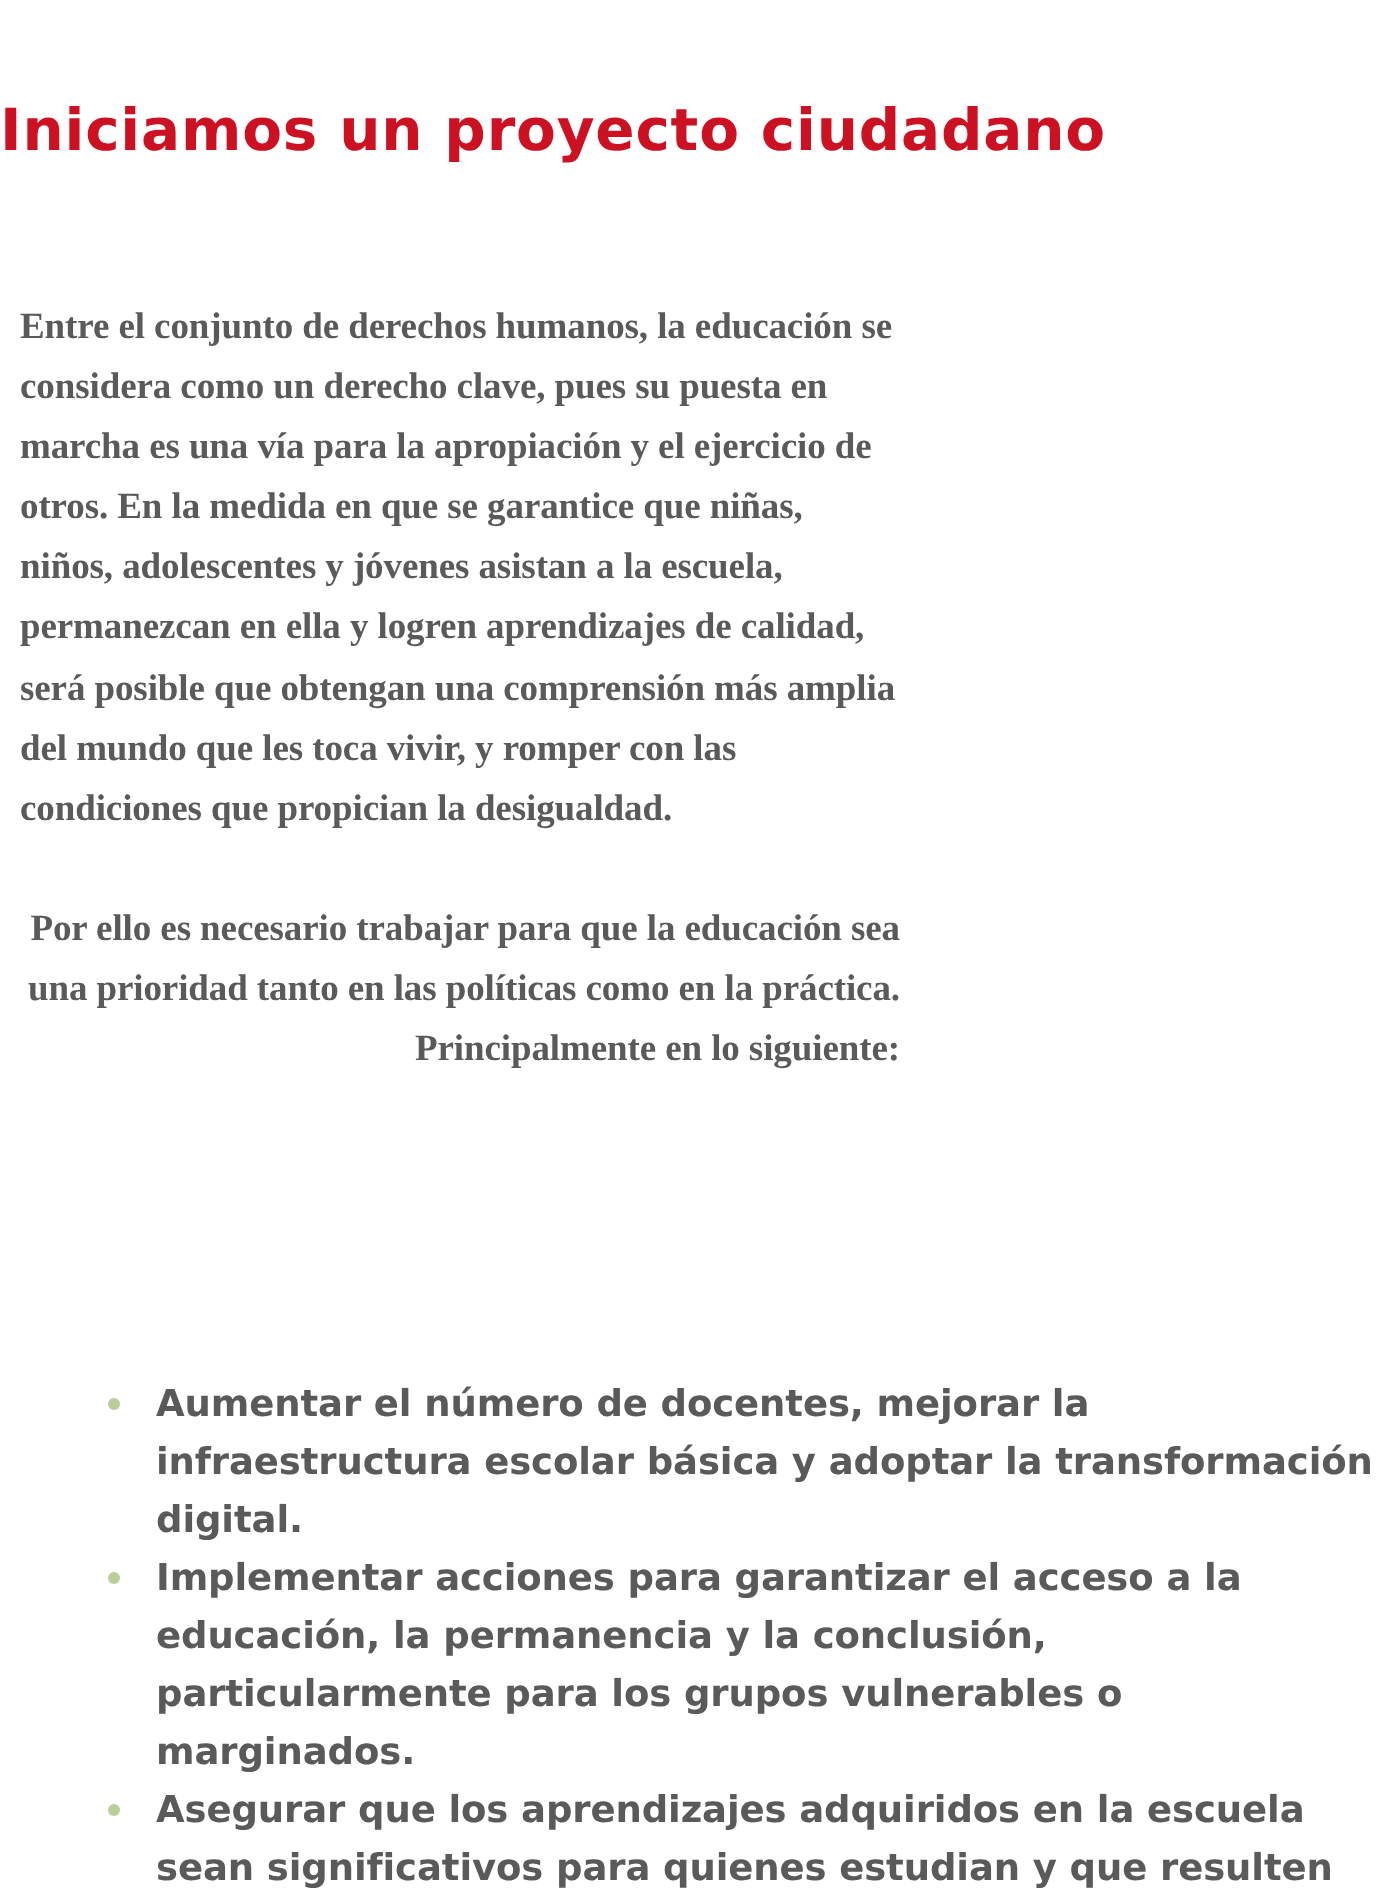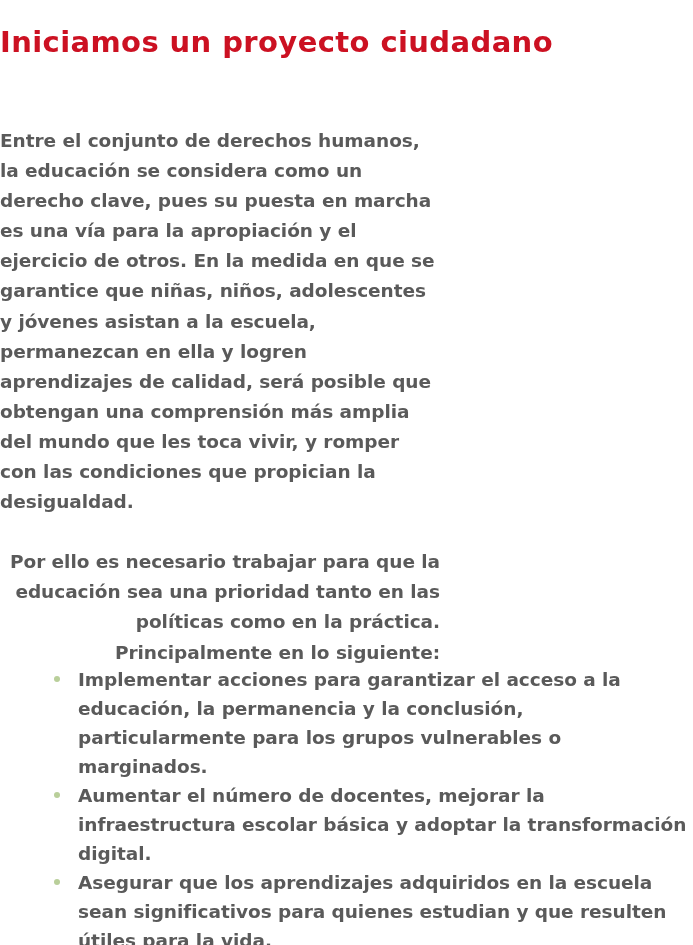--- a/index.html
+++ b/index.html
@@ -12,37 +12,39 @@
     background: #ffffff;
     font-family: "DejaVu Sans", sans-serif;
     overflow: hidden;
   }
   .page {
     position: relative;
     width: 693px;
     height: 710px;
     box-sizing: border-box;
     padding: 0;
+    margin-top: 23px;
   }
   .title {
     position: absolute;
     left: 0px;
     top: 6px;
     font-size: 29px;
     font-weight: bold;
     color: #cc1122;
     letter-spacing: 0.4px;
     line-height: 34px;
     white-space: nowrap;
   }
   .body-block {
     position: absolute;
-    left: 0px;
+    left: 10px;
     top: 126px;
     width: 440px;
+    font-family: Liberation Serif, serif;
   }
   .para {
     font-size: 18.5px;
     font-weight: bold;
     color: #5a5a5a;
     line-height: 30.1px;
     margin: 0;
     letter-spacing: -0.05px;
   }
   .para + .para {
@@ -88,25 +90,25 @@
   <h1 class="title">Iniciamos un proyecto ciudadano</h1>
 
   <div class="body-block">
     <p class="para">Entre el conjunto de derechos humanos, la educación se considera como un derecho clave, pues su puesta en marcha es una vía para la apropiación y el ejercicio de otros. En la medida en que se garantice que niñas, niños, adolescentes y jóvenes asistan a la escuela, permanezcan en ella y logren aprendizajes de calidad, será posible que obtengan una comprensión más amplia del mundo que les toca vivir, y romper con las condiciones que propician la desigualdad.</p>
     <p class="para">Por ello es necesario trabajar para que la educación sea una prioridad tanto en las políticas como en la práctica. Principalmente en lo siguiente:</p>
   </div>
 
   <ul class="bullets">
     <li class="bullet">
       <span class="dot"></span>
-      <span>Implementar acciones para garantizar el acceso a la educación, la permanencia y la conclusión, particularmente para los grupos vulnerables o marginados.</span>
+      <span>Aumentar el número de docentes, mejorar la infraestructura escolar básica y adoptar la transformación digital.</span>
     </li>
     <li class="bullet">
       <span class="dot"></span>
-      <span>Aumentar el número de docentes, mejorar la infraestructura escolar básica y adoptar la transformación digital.</span>
+      <span>Implementar acciones para garantizar el acceso a la educación, la permanencia y la conclusión, particularmente para los grupos vulnerables o marginados.</span>
     </li>
     <li class="bullet">
       <span class="dot"></span>
       <span>Asegurar que los aprendizajes adquiridos en la escuela sean significativos para quienes estudian y que resulten útiles para la vida.</span>
     </li>
   </ul>
 
 </div>
 
 </body></html>

